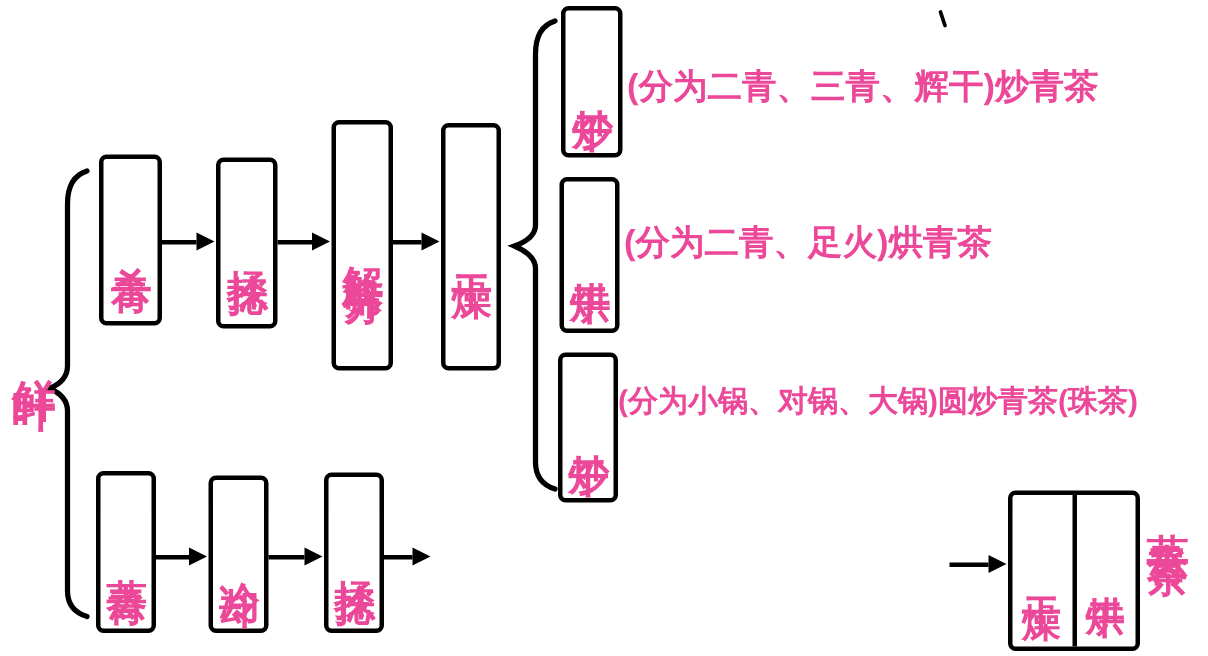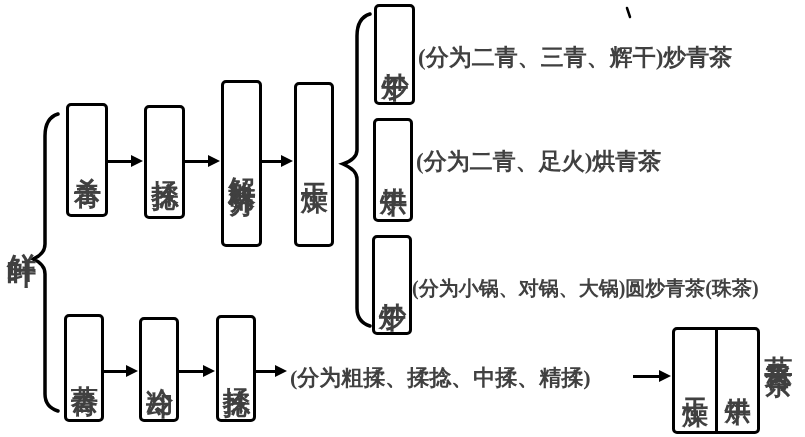--- a/index.html
+++ b/index.html
@@ -1,22 +1,22 @@
 <!DOCTYPE html>
 <html><head>
 <meta charset="utf-8">
 <style>
   html,body { margin:0; padding:0; background:#fff; }
   .canvas {
     position: relative;
     width: 805px;
     height: 437px;
     background: #fff;
-    font-family: Liberation Serif, serif;
-    color: #404040;
+    font-family: Liberation Sans, sans-serif;
+    color: #ec4899;
     overflow: hidden;
   }
   .overlay {
     position: absolute;
     left: 0; top: 0;
     width: 805px; height: 437px;
     pointer-events: none;
   }
   .box {
     position: absolute;
@@ -120,38 +120,37 @@
   <div class="note" style="left:418px; top:44px; font-size:23px;">(分为二青、三青、辉干)炒青茶</div>
 
   <div class="box" style="left:373px; top:118px; width:40px; height:104px;">
     <span class="vtext">烘干</span>
   </div>
   <div class="note" style="left:416px; top:148px; font-size:23px;">(分为二青、足火)烘青茶</div>
 
   <div class="box" style="left:372px; top:235px; width:40px; height:100px;">
     <span class="vtext">炒干</span>
   </div>
-  <div class="note" style="left:412px; top:276px; font-size:20px;">(分为小锅、对锅、大锅)圆炒青茶(珠茶)</div>
+  <div class="note" style="left:412px; top:256px; font-size:20px;">(分为小锅、对锅、大锅)圆炒青茶(珠茶)</div>
 
   <div class="box" style="left:64px; top:314px; width:40px; height:108px;">
     <span class="vtext">蒸青</span>
   </div>
   <div class="arrow" style="left:104px; top:370px; width:22px;"></div>
 
   <div class="box" style="left:139px; top:317px; width:40px; height:105px;">
     <span class="vtext">冷却</span>
   </div>
   <div class="arrow" style="left:179px; top:370px; width:24px;"></div>
 
   <div class="box" style="left:216px; top:315px; width:40px; height:107px;">
     <span class="vtext">揉捻</span>
   </div>
   <div class="arrow" style="left:256px; top:370px; width:19px;"></div>
 
-  <div class="note" style="left:290px; top:365px; font-size:22px;">(分为粗揉、揉捻、中揉、精揉)</div>
   <div class="arrow" style="left:633px; top:375px; width:26px;"></div>
 
   <div class="cellbox" style="left:672px; top:327px; width:88px; height:107px;">
     <div class="cell">
       <span class="vtext" style="font-size:26px;">干燥</span>
     </div>
     <div class="cell">
       <span class="vtext" style="font-size:26px;">烘干</span>
     </div>
   </div>

